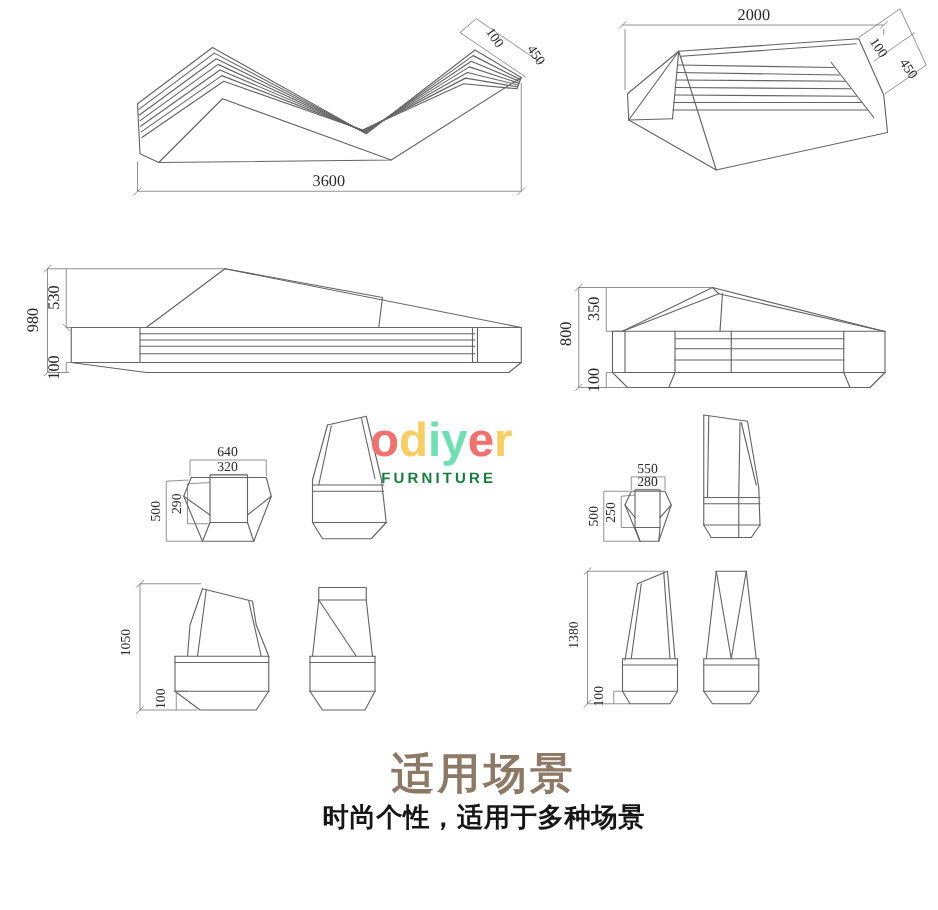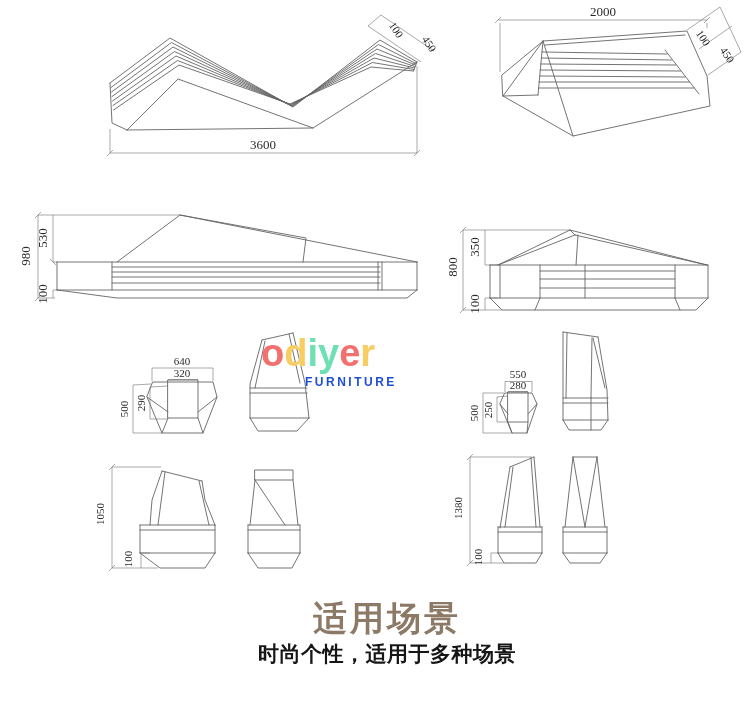--- a/index.html
+++ b/index.html
@@ -4,21 +4,21 @@
 <style>
   html,body{margin:0;padding:0;}
   .page{position:relative;width:750px;height:728px;background:#ffffff;overflow:hidden;
         font-family:"Liberation Sans",sans-serif;}
   svg{position:absolute;overflow:visible;}
   .ln{stroke:#646464;stroke-width:0.9;fill:none;stroke-linejoin:round;stroke-linecap:round;}
   .dim{stroke:#6e6e6e;stroke-width:0.6;fill:none;}
   .dlabel{font-family:"Liberation Serif",serif;font-size:13px;fill:#2a2a2a;}
   .dlabel-sm{font-family:"Liberation Serif",serif;font-size:11px;fill:#2a2a2a;}
   .watermark{position:absolute;left:261px;top:334px;font-size:38px;font-weight:bold;
-             letter-spacing:0px;line-height:38px;}
+             letter-spacing:0px;line-height:38px;padding-left:35px;}
   .watermark span{display:inline-block;}
   .wm-word{position:absolute;left:281px;top:375px;font-size:12px;font-weight:bold;
            letter-spacing:2.5px;line-height:14px;}
   .footer-title{position:absolute;left:12px;top:596px;width:750px;text-align:center;
                 font-size:34px;font-weight:bold;letter-spacing:3px;
                 font-family:"Liberation Sans",sans-serif;}
   .footer-sub{position:absolute;left:12px;top:640px;width:750px;text-align:center;
               font-size:21px;font-weight:bold;letter-spacing:0.5px;}
 </style>
 </head>
@@ -316,18 +316,18 @@
       <path d="M39,105 L39,115"></path>
         <path d="M39,105 L46,105"></path>
     </g>
     <text class="dlabel-sm" text-anchor="middle" transform="rotate(-90 10 60)" x="10" y="60">1380</text>
     <text class="dlabel-sm" text-anchor="middle" transform="rotate(-90 30 109)" x="30" y="109">100</text>
   </svg>
 
   <div class="watermark">
     <span style="color: rgb(242, 112, 109);">o</span><span style="color: rgb(248, 205, 98);">d</span><span style="color: rgb(111, 224, 180);">i</span><span style="color: rgb(111, 224, 180);">y</span><span style="color: rgb(242, 112, 109);">e</span><span style="color: rgb(248, 205, 98);">r</span>
   </div>
-  <div class="wm-word" style="color: #1d4ed8; padding-left: 24px;">FURNITURE</div>
+  <div class="wm-word" style="color: #15803d; padding-left: 24px;">FURNITURE</div>
 
   <div class="footer-title" style="color: rgb(140, 122, 102);">适用场景</div>
   <div class="footer-sub" style="color: rgb(22, 22, 22);">时尚个性，适用于多种场景</div>
 
 </div>
 
 </body></html>

